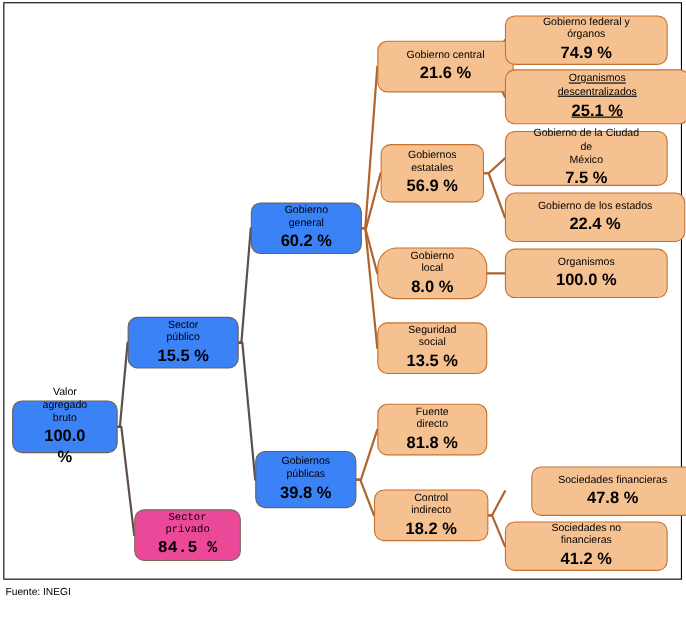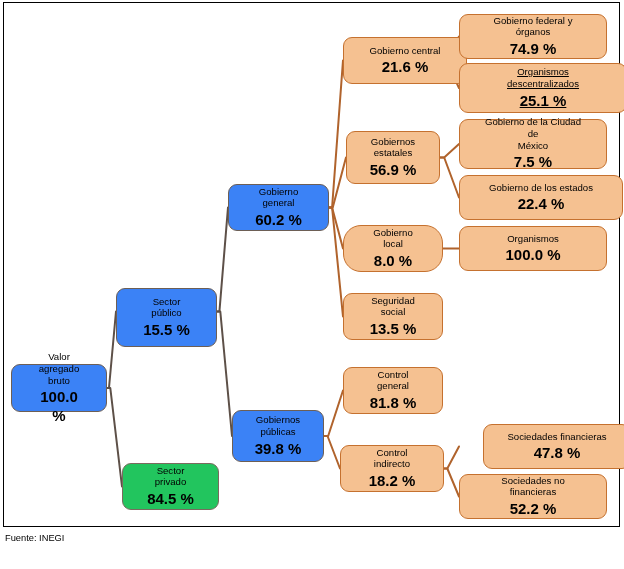--- a/index.html
+++ b/index.html
@@ -53,22 +53,23 @@
   .node .value {
     font-size: 15px;
     font-weight: bold;
     margin-top: 2px;
   }
   .node.gray {
     background: #3b82f6;
     border: 1.6px solid #6d5f55;
   }
   .node.cream {
-    background: #22c55e;
+    background: #ec4899;
     border: 1.6px solid #7a6a5e;
+    font-family: Liberation Mono, monospace;
   }
   .node.orange {
     background: #f5c191;
     border: 1.6px solid #c5712f;
   }
   #note {
     position: absolute;
     left: 5px;
     top: 532px;
     width: 610px;
@@ -104,21 +105,21 @@
       <path d="M 444 468.5 L 447.3 468.5 L 459 446.5" fill="none" stroke="#b0632c" stroke-width="2" stroke-linejoin="round" stroke-linecap="round"></path>
       <path d="M 444 468.5 L 447.3 468.5 L 459 496.5" fill="none" stroke="#b0632c" stroke-width="2" stroke-linejoin="round" stroke-linecap="round"></path>
     </svg>
 
   <div id="nodes-layer">
       <div class="node gray" style="left: 11px; top: 364px; width: 96px; height: 48px;">
         <div class="label">Valor agregado
 bruto</div>
         <div class="value">100.0 %</div>
       </div>
-      <div class="node gray" style="left: 116px; top: 288px; width: 101px; height: 59px;">
+      <div class="node gray" style="left: 116px; top: 288px; width: 101px; height: 47px;">
         <div class="label">Sector público</div>
         <div class="value">15.5 %</div>
       </div>
       <div class="node cream" style="left: 122px; top: 463px; width: 97px; height: 47px;">
         <div class="label">Sector privado</div>
         <div class="value">84.5 %</div>
       </div>
       <div class="node gray" style="left: 228px; top: 184px; width: 101px; height: 47px;">
         <div class="label">Gobierno general</div>
         <div class="value">60.2 %</div>
@@ -139,21 +140,21 @@
       </div>
       <div class="node orange" style="left: 343px; top: 225px; width: 100px; height: 47px; border-radius: 18px;">
         <div class="label">Gobierno local</div>
         <div class="value">8.0 %</div>
       </div>
       <div class="node orange" style="left: 343px; top: 293px; width: 100px; height: 47px;">
         <div class="label">Seguridad social</div>
         <div class="value">13.5 %</div>
       </div>
       <div class="node orange" style="left: 343px; top: 367px; width: 100px; height: 47px;">
-        <div class="label">Control general</div>
+        <div class="label">Fuente directo</div>
         <div class="value">81.8 %</div>
       </div>
       <div class="node orange" style="left: 340px; top: 445px; width: 104px; height: 47px;">
         <div class="label">Control indirecto</div>
         <div class="value">18.2 %</div>
       </div>
       <div class="node orange" style="left: 459px; top: 14px; width: 148px; height: 45px;">
         <div class="label">Gobierno federal y órganos</div>
         <div class="value">74.9 %</div>
       </div>
@@ -174,21 +175,21 @@
       <div class="node orange" style="left: 459px; top: 226px; width: 148px; height: 45px;">
         <div class="label">Organismos</div>
         <div class="value">100.0 %</div>
       </div>
       <div class="node orange" style="left: 459px; top: 424px; width: 148px; height: 45px; margin-left: 24px;">
         <div class="label">Sociedades financieras</div>
         <div class="value">47.8 %</div>
       </div>
       <div class="node orange" style="left: 459px; top: 474px; width: 148px; height: 45px;">
         <div class="label">Sociedades no financieras</div>
-        <div class="value">52.2 %</div>
+        <div class="value">41.2 %</div>
       </div>
     </div>
 
   <div id="note">
     <div>Fuente: INEGI</div>
   </div>
 
 </div>
 
 </body></html>

